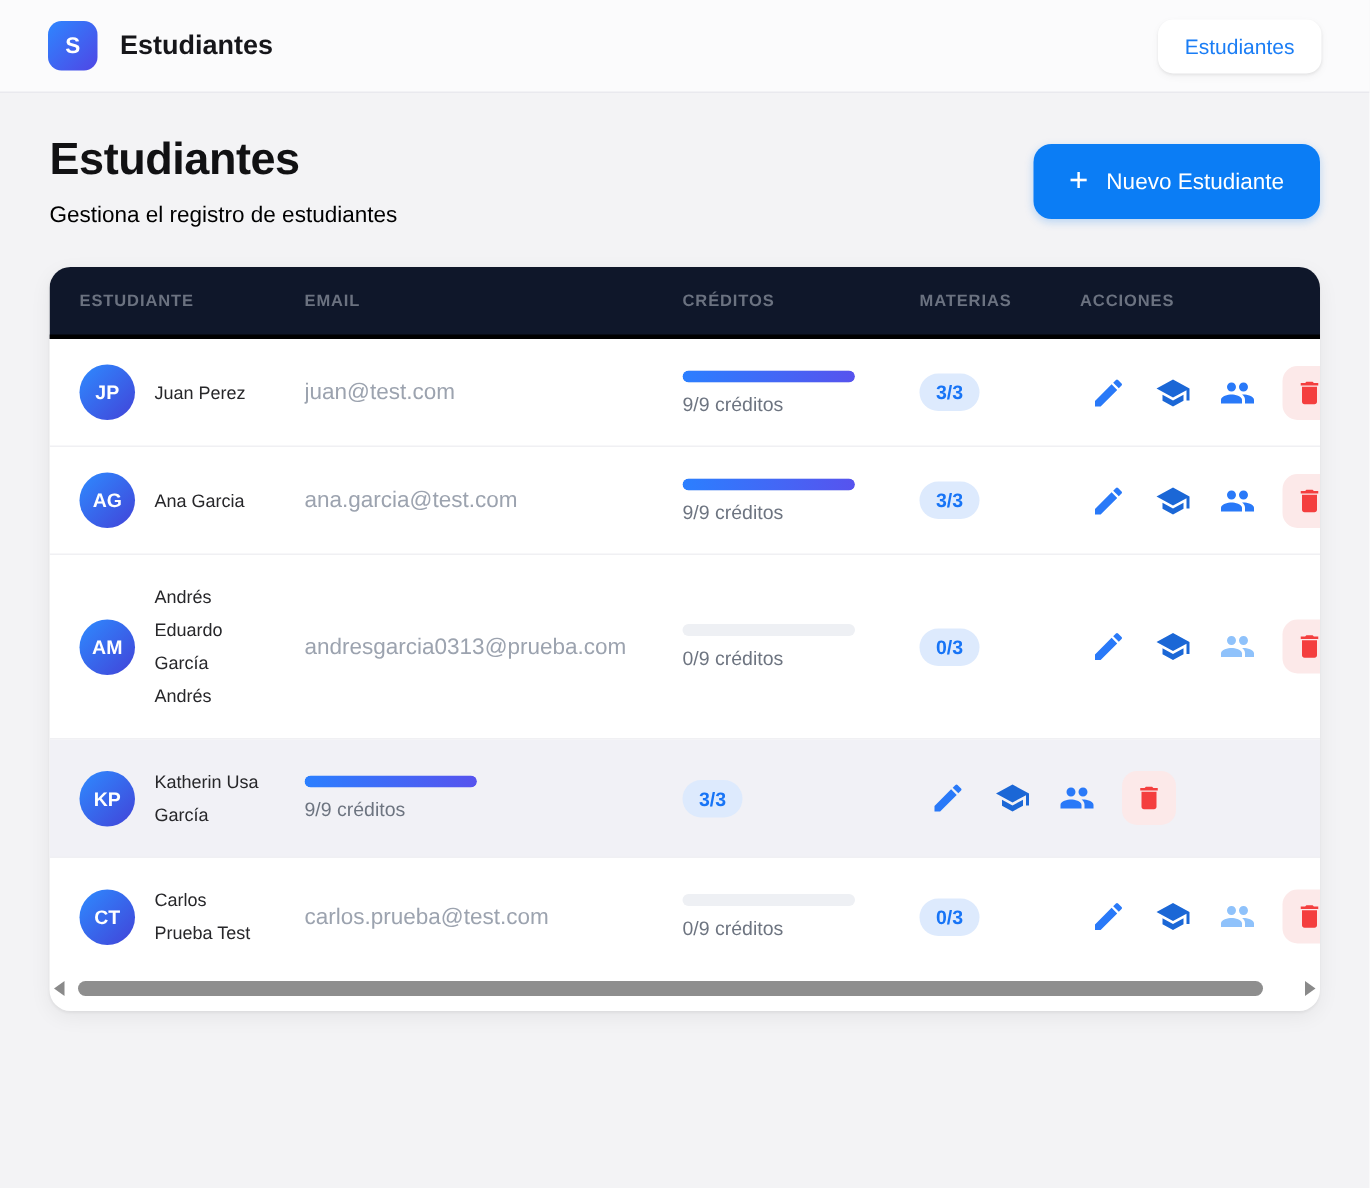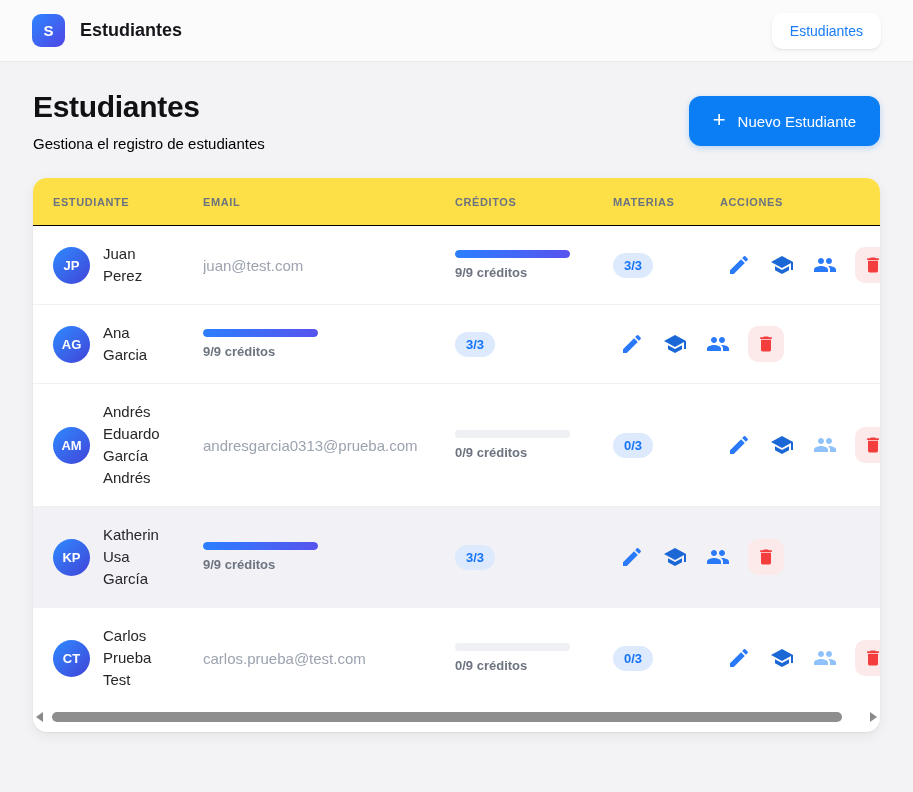--- a/index.html
+++ b/index.html
@@ -49,46 +49,46 @@
     width:847px; margin:26px 33px 0 33px;
     background:#ffffff; border-radius:14px; overflow:hidden;
     box-shadow:0 1px 2px rgba(0,0,0,.05), 0 4px 14px rgba(0,0,0,.06);
   }
   .thead-row, .trow {
     display:grid;
     grid-template-columns:150px 252px 158px 107px 1fr;
     padding-left:20px; align-items:center;
   }
   .thead-row {
-    height:48px; background:#fde047; border-bottom:1px solid #000000;
+    height:48px; background:#0f172a; border-bottom:3px solid #000000;
   }
   .hcell {
     font-size:11px; font-weight:700; color:#6b7280;
     text-transform:uppercase; letter-spacing:.6px;
   }
   .trow { border-bottom:1px solid #f0f0f3; padding-top:17px; padding-bottom:17px; }
   .trow:last-of-type { border-bottom:none; }
   .trow.hl { background:#f1f1f6; }
   .c-student { display:flex; align-items:center; gap:13px; }
   .avatar {
     width:37px; height:37px; border-radius:50%; flex-shrink:0;
     background:linear-gradient(135deg,#2e8bff,#4243d8);
     color:#fff; font-size:13px; font-weight:700;
     display:flex; align-items:center; justify-content:center;
   }
-  .name { font-size:15px; font-weight:500; color:#27272a; line-height:22px; max-width:70px; }
+  .name { font-size:12px; font-weight:500; color:#27272a; line-height:22px; max-width:70px; }
   .c-email { font-size:15px; color:#9ca3af; overflow:hidden; white-space:nowrap; }
   .pbar {
     width:115px; height:8px; border-radius:4px; background:#eef0f4; overflow:hidden;
   }
   .pfill {
     height:100%; border-radius:4px;
     background:linear-gradient(90deg,#2b7fff,#5753ee);
   }
-  .plabel { font-size:13px; color:#6d7480; margin-top:7px;font-weight:bold; }
+  .plabel { font-size:13px; color:#6d7480; margin-top:7px; }
   .badge {
     display:inline-block; background:#ddeafd; color:#1774f6;
     font-size:13px; font-weight:700; padding:5px 11px; border-radius:999px;
   }
   .c-actions { display:flex; align-items:center; gap:17px; margin-left:6px; }
   .icon-btn {
     width:26px; height:26px; border:none; background:transparent; cursor:pointer;
     display:flex; align-items:center; justify-content:center; padding:0; flex-shrink:0;
   }
   .icon-btn svg { width:24px; height:24px; fill:#2979f8; }
@@ -176,20 +176,21 @@
               <path d="M6 19c0 1.1.9 2 2 2h8c1.1 0 2-.9 2-2V7H6v12zM19 4h-3.5l-1-1h-5l-1 1H5v2h14V4z"></path>
             </svg>
       </button>
     </div>
   </div>
       <div class="trow">
     <div class="c-student">
       <div class="avatar">AG</div>
       <div class="name">Ana Garcia</div>
     </div>
+    <div class="c-email">ana.garcia@test.com</div>
     <div class="c-credits">
       <div class="pbar">
         <div class="pfill" style="width: 100%;"></div>
       </div>
       <div class="plabel">9/9 créditos</div>
     </div>
     <div class="c-materias">
       <span class="badge">3/3</span>
     </div>
     <div class="c-actions">

